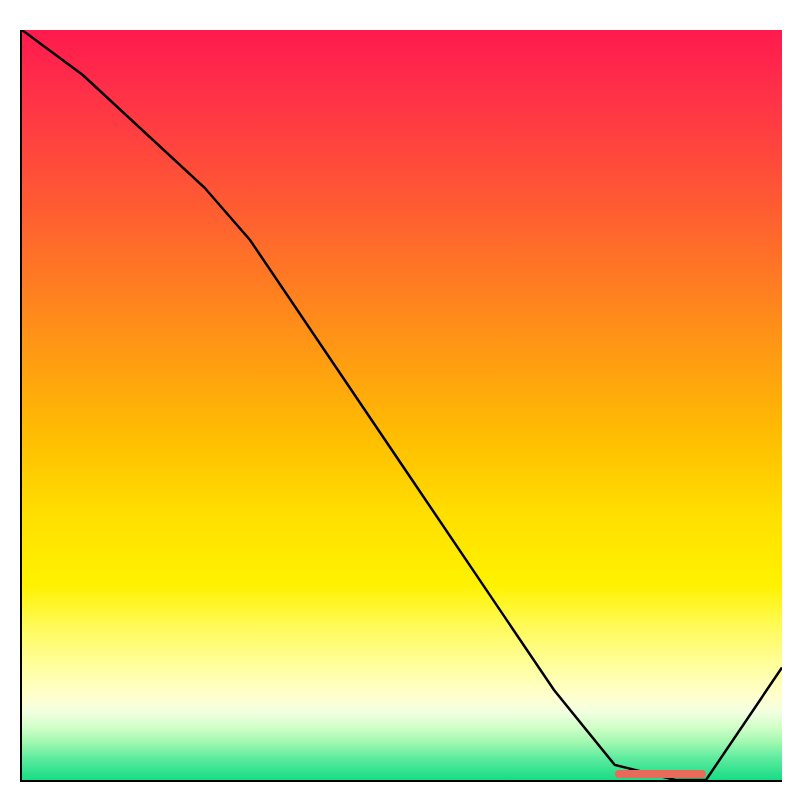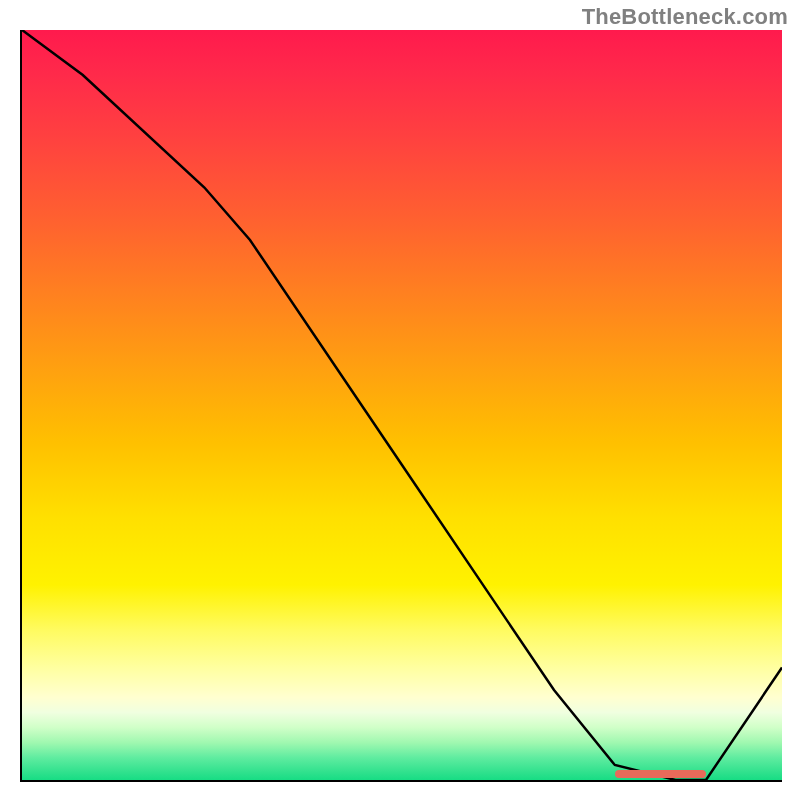--- a/index.html
+++ b/index.html
@@ -73,21 +73,20 @@
     position: absolute;
     height: 8px;
     border-radius: 4px;
     background: #e86a5a;
   }
 </style>
 </head>
 <body>
 
 <div class="container">
-  <div class="watermark">TheBottleneck.com</div>
   <div class="plot-area">
     <div class="gradient-bg"></div>
     <svg class="curve" viewBox="0 0 760 750" preserveAspectRatio="none">
       <path d="M 0.0 0.0 L 60.8 45.0 L 182.4 157.5 L 228.0 210.0 L 380.0 435.0 L 532.0 660.0 L 592.8 735.0 L 653.6 750.0 L 684.0 750.0 L 760.0 637.5 " fill="none" stroke="#000000" stroke-width="2.5"></path>
     </svg>
     <div class="marker" style="left: 592.8px; width: 91.2px; bottom: 2px;"></div>
   </div>
 </div>
 
 </body></html>

